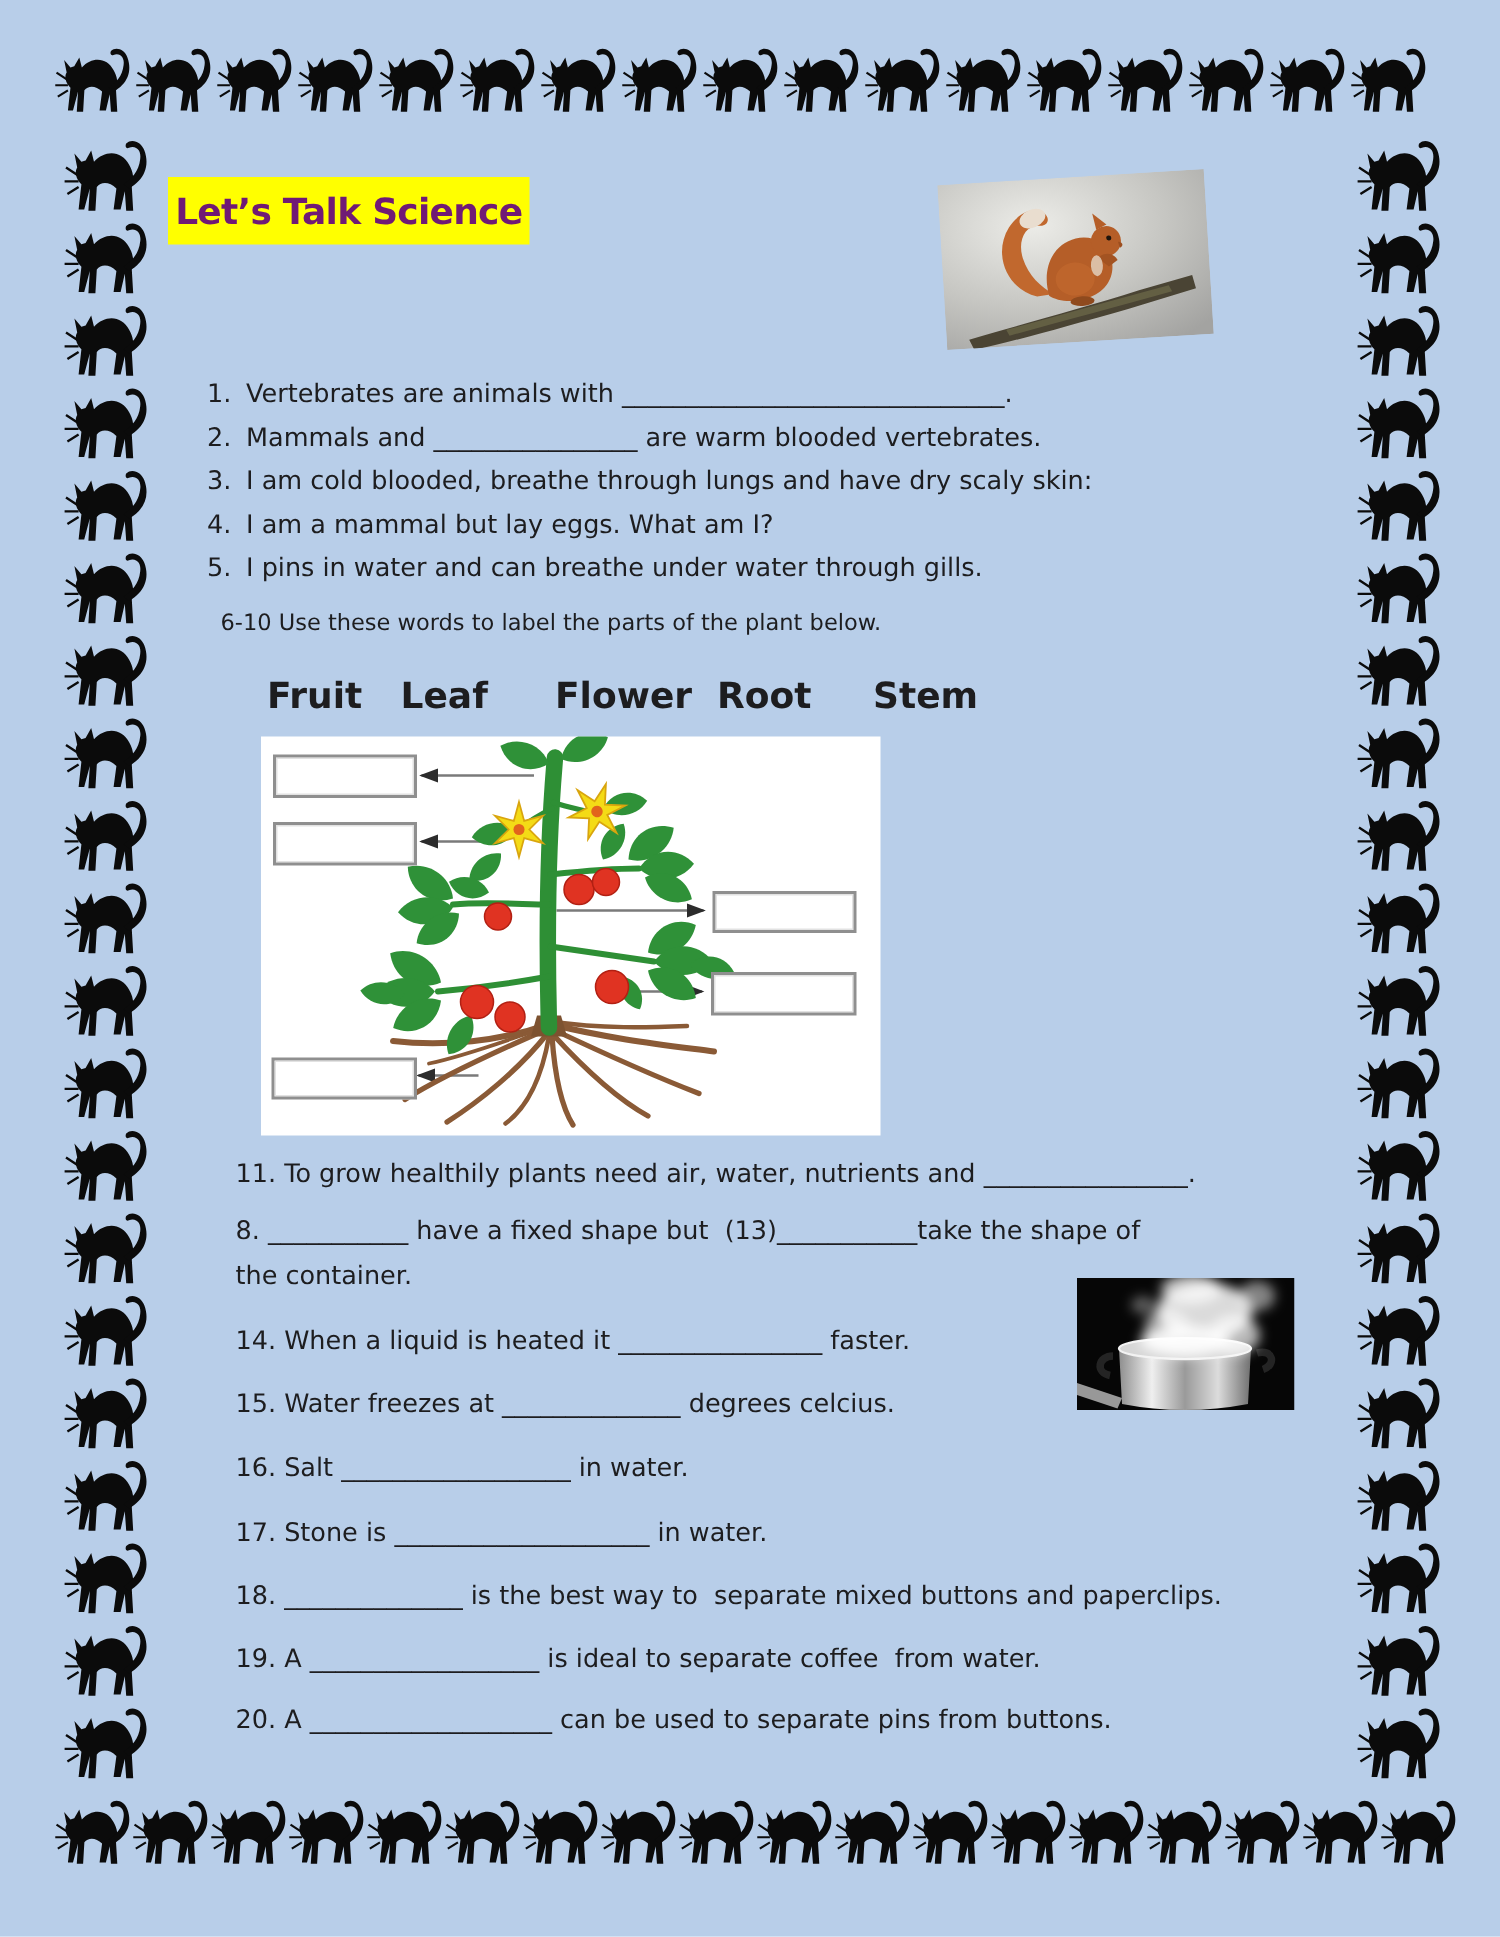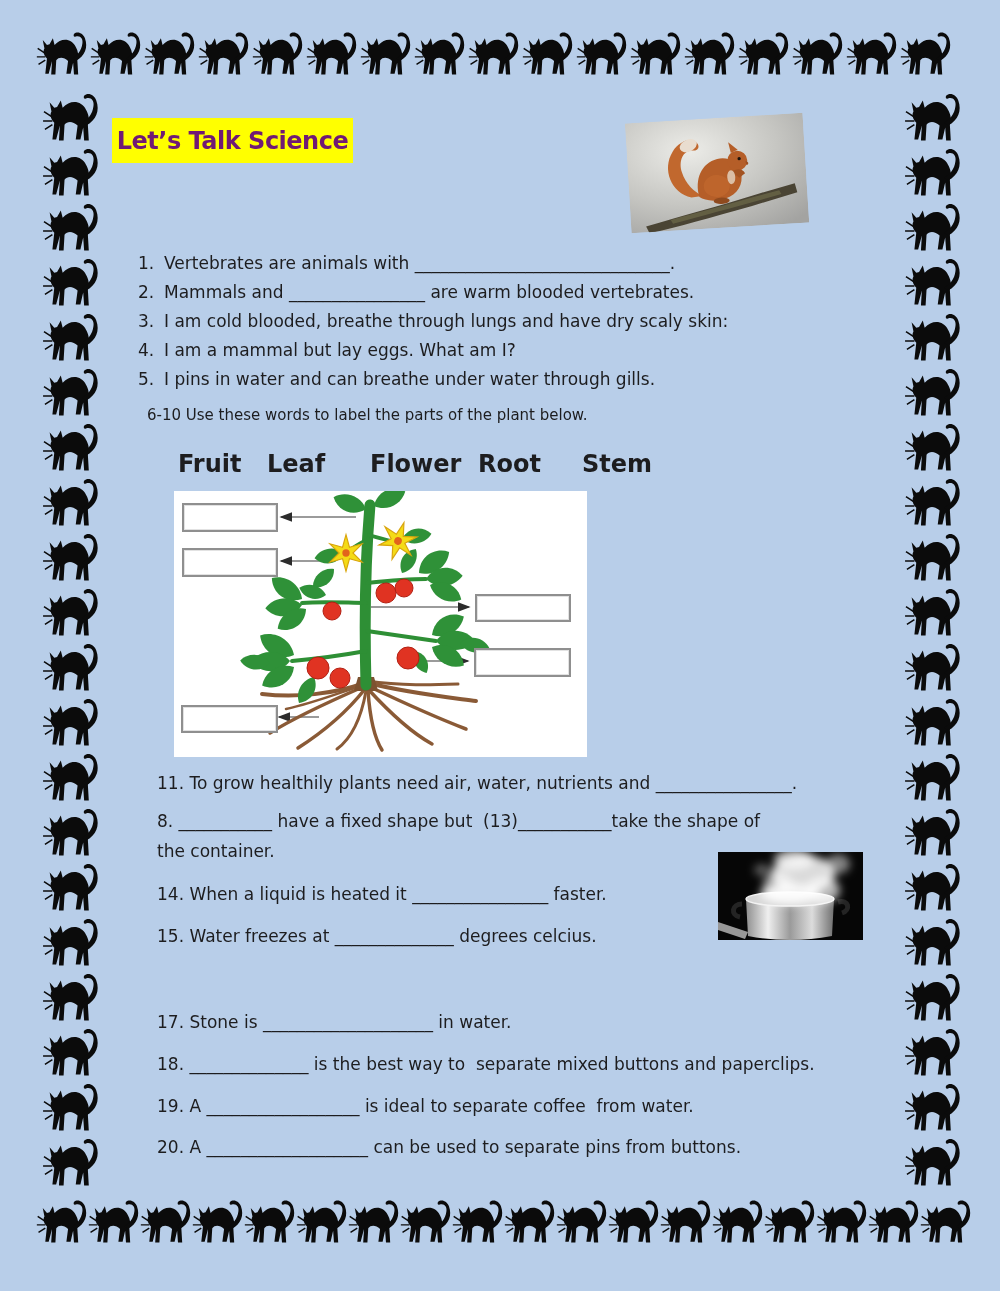--- a/index.html
+++ b/index.html
@@ -428,20 +428,21 @@
     <div class="plant-box" style="left:301px;top:103px;width:92px;height:24px"></div>
     <div class="plant-box" style="left:300px;top:157px;width:93px;height:25px"></div>
     <div class="plant-box" style="left:7px;top:214px;width:93px;height:24px"></div>
   </div>
 
   <div class="q qbot" style="top:772px">11. To grow healthily plants need air, water, nutrients and ________________.</div>
   <div class="q qbot" style="top:810px">8. ___________ have a fixed shape but  (13)___________take the shape of</div>
   <div class="q qbot" style="top:840px">the container.</div>
   <div class="q qbot" style="top:883px">14. When a liquid is heated it ________________ faster.</div>
   <div class="q qbot" style="top:925px">15. Water freezes at ______________ degrees celcius.</div>
+  <div class="q qbot" style="top:968px">16. Salt __________________ in water.</div>
   <div class="q qbot" style="top:1011px">17. Stone is ____________________ in water.</div>
   <div class="q qbot" style="top:1053px">18. ______________ is the best way to  separate mixed buttons and paperclips.</div>
   <div class="q qbot" style="top:1095px">19. A __________________ is ideal to separate coffee  from water.</div>
   <div class="q qbot" style="top:1136px">20. A ___________________ can be used to separate pins from buttons.</div>
 
   <div id="pot">
     <svg width="145" height="88" viewBox="0 0 145 88">
       <defs>
         <linearGradient id="potgrad" x1="0" y1="0" x2="1" y2="0">
           <stop offset="0%" stop-color="#8e8e8e"></stop>

